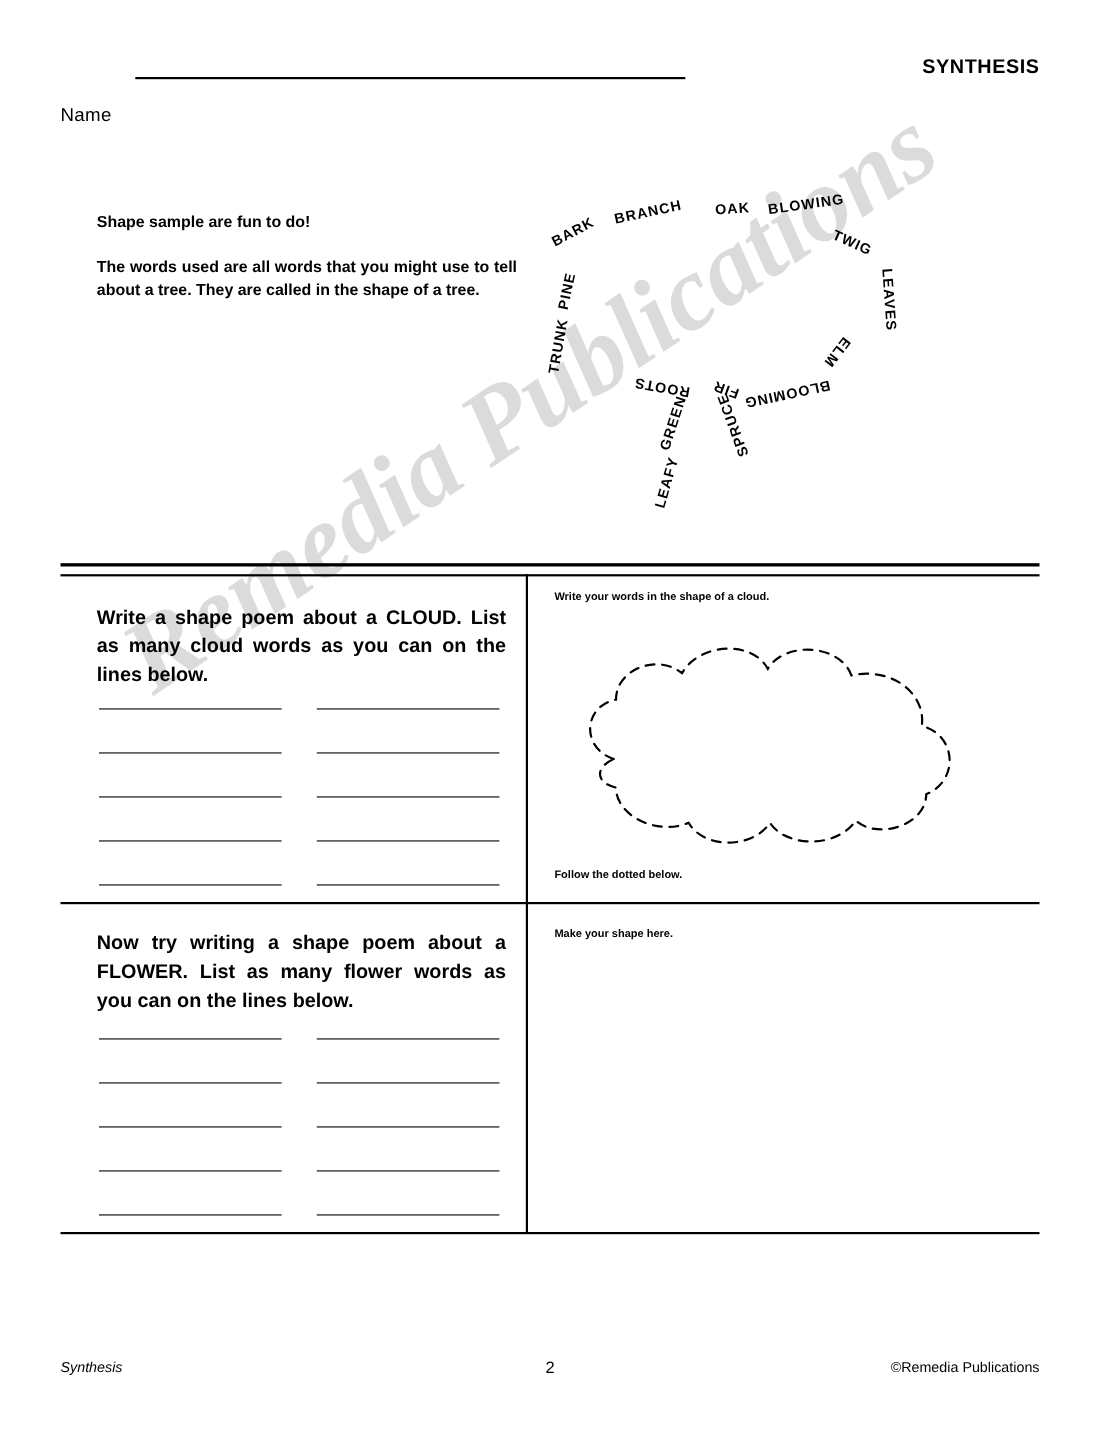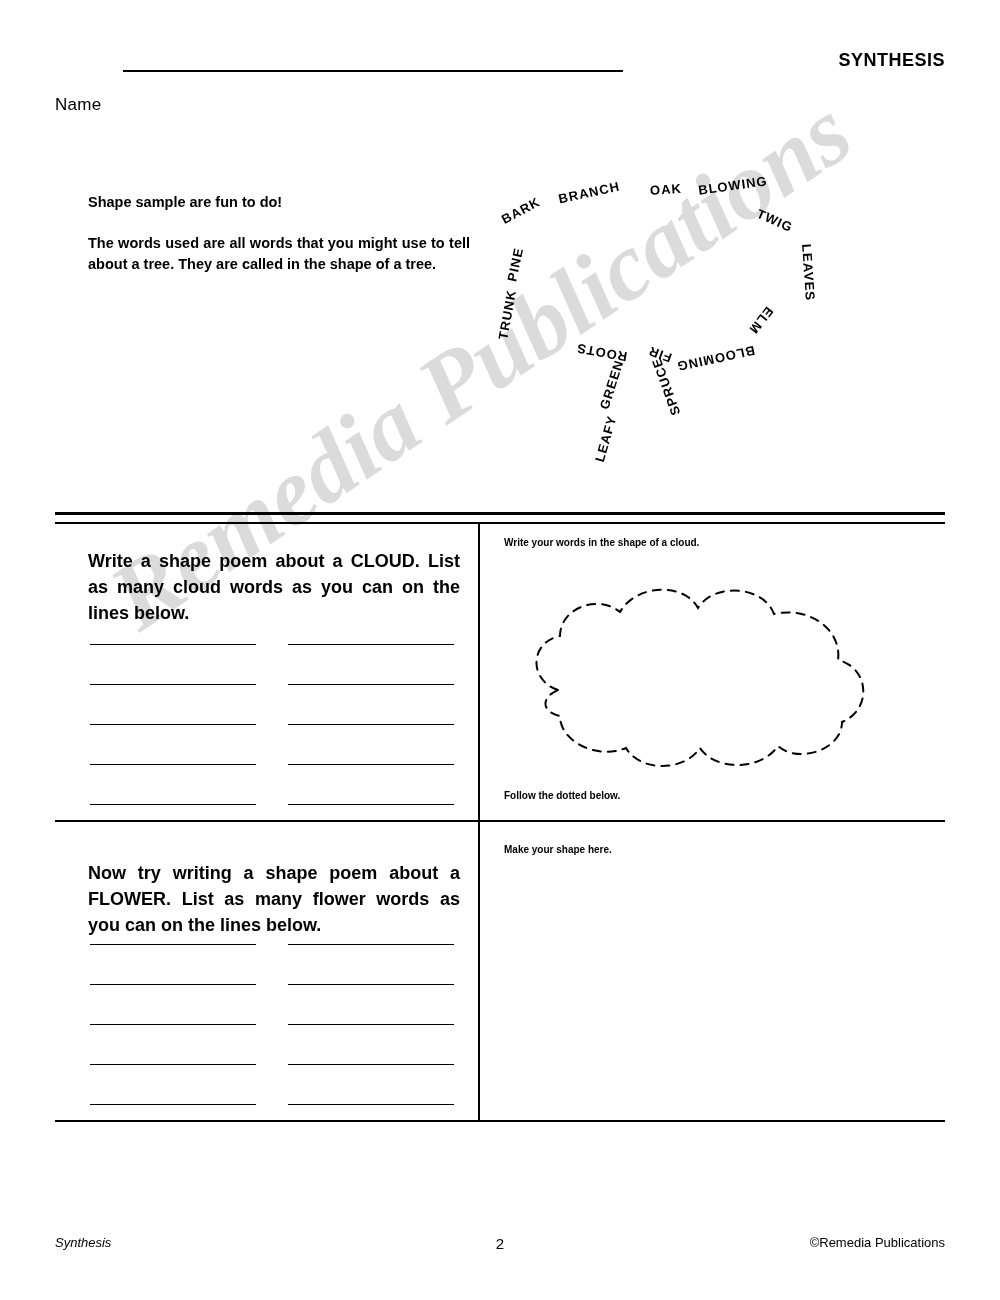--- a/index.html
+++ b/index.html
@@ -247,21 +247,21 @@
                C 44 152, 42 138, 60 130 Z" fill="none" stroke="#000" stroke-width="2" stroke-dasharray="8 7" stroke-linecap="round"></path>
     </svg>
   </div>
 
   <div class="caption" style="left:504px; top:790px;">Follow the dotted below.</div>
 
   <div class="hr-thin" style="top:820px;"></div>
 
   <div class="vline" style="left:478px; top:820px; height:300px;"></div>
 
-  <div class="prompt" style="left:88px; top:844px; width:372px;margin-top:16px;">Now try writing a shape poem about a FLOWER. List as many flower words as you can on the lines below.</div>
+  <div class="prompt" style="left:88px; top:844px; width:372px;">Now try writing a shape poem about a FLOWER. List as many flower words as you can on the lines below.</div>
 
   <div class="write-line" style="left:90px;  top:944px;"></div>
   <div class="write-line" style="left:288px; top:944px;"></div>
   <div class="write-line" style="left:90px;  top:984px;"></div>
   <div class="write-line" style="left:288px; top:984px;"></div>
   <div class="write-line" style="left:90px;  top:1024px;"></div>
   <div class="write-line" style="left:288px; top:1024px;"></div>
   <div class="write-line" style="left:90px;  top:1064px;"></div>
   <div class="write-line" style="left:288px; top:1064px;"></div>
   <div class="write-line" style="left:90px;  top:1104px;"></div>

